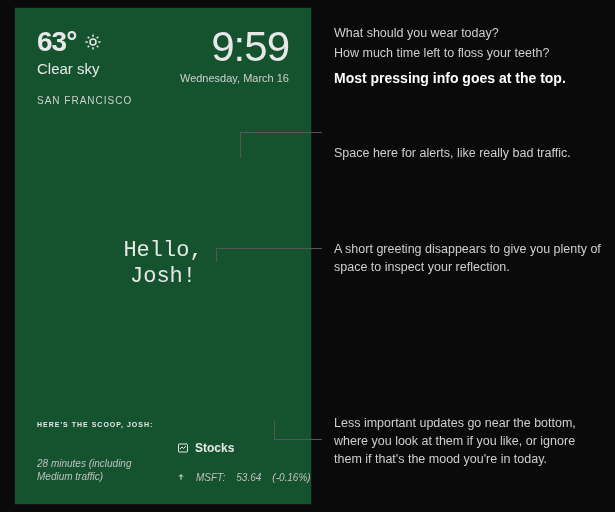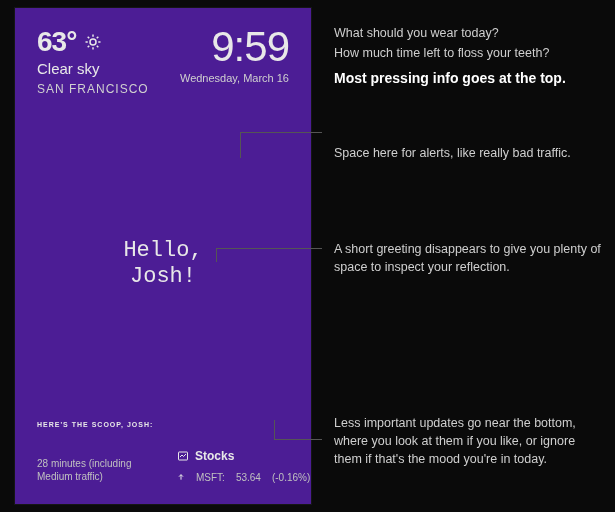--- a/index.html
+++ b/index.html
@@ -8,33 +8,33 @@
     background: #0a0a0a;
     font-family: "Segoe UI", -apple-system, Helvetica, Arial, sans-serif;
     color: #e8e8e8;
     display: flex;
     overflow: hidden;
   }
   .mirror {
     width: 298px;
     height: 498px;
     margin: 7px 0 7px 14px;
-    background: #4c1d95;
+    background: #14532d;
     border: 1px solid #151515;
     padding: 18px 22px 18px 22px;
     display: flex;
     flex-direction: column;
     position: relative;
   }
   .top-row { display: flex; justify-content: space-between; align-items: flex-start; }
   .wx { display: flex; flex-direction: column; }
   .wx-temp-row { display: flex; align-items: center; gap: 8px; }
   .wx-temp { font-size: 28px; font-weight: 600; letter-spacing: -1px; }
   .wx-cond { font-size: 15px; margin-top: 2px; }
-  .wx-city { font-size: 12px; letter-spacing: 1px; text-transform: uppercase; margin-top: 5px; color: #d0d0d0; text-align: right; }
+  .wx-city { font-size: 10px; letter-spacing: 1px; text-transform: uppercase; margin-top: 18px; color: #d0d0d0; text-align: right; }
   .clock-col { text-align: right; }
   .clock-time { font-size: 42px; font-weight: 300; letter-spacing: -1px; line-height: 1; }
   .clock-date { font-size: 11px; margin-top: 4px; color: #d0d0d0; }
   .greeting-block {
     position: absolute;
     top: 230px;
     left: 0; right: 0;
     text-align: center;
     font-family: Liberation Mono, monospace;
   }
@@ -49,21 +49,21 @@
     text-transform: uppercase;
   }
   .bottom-row {
     position: absolute;
     left: 22px; right: 22px; bottom: 20px;
     display: flex;
     gap: 30px;
   }
   .info-col { display: flex; flex-direction: column; }
   .info-head { display: flex; align-items: center; gap: 6px; font-size: 12px; font-weight: 600; }
-  .info-body { font-size: 10px; color: #c0c0c0; margin-top: 8px; max-width: 110px; line-height: 1.35; }
+  .info-body { font-size: 10px; color: #c0c0c0; margin-top: 16px; max-width: 110px; line-height: 1.35; font-style: italic; }
   .stock-line { display:flex; align-items:center; gap:11px; }
   .icon svg { display: block; }
   .callouts {
     flex: 1;
     position: relative;
     padding: 18px 12px 18px 0;
     color: #cfcfcf;
     font-size: 12.5px;
     line-height: 1.45;
   }

